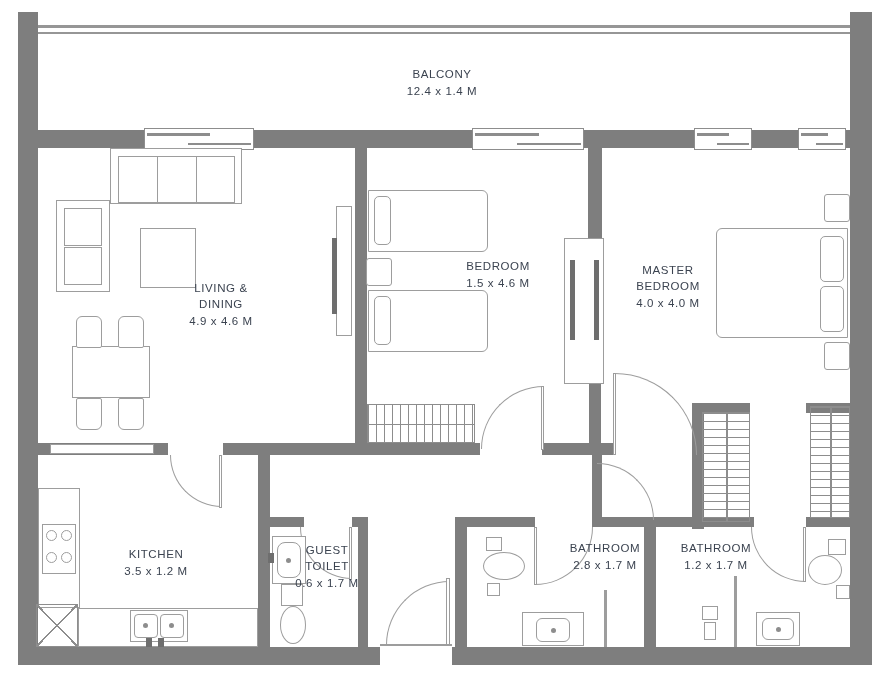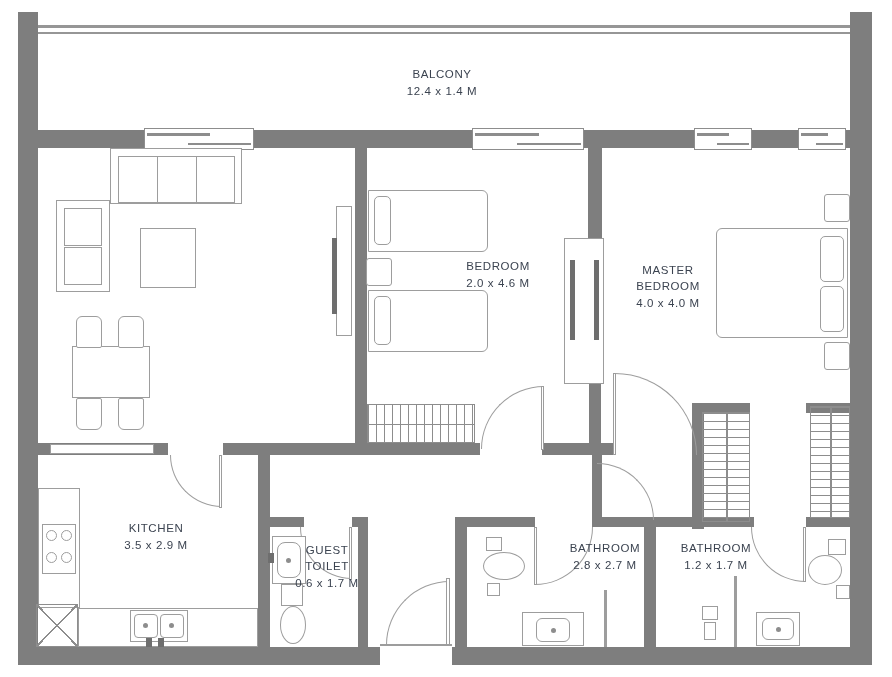--- a/index.html
+++ b/index.html
@@ -193,40 +193,45 @@
   <div class="furn" style="left:762px;top:618px;width:32px;height:22px;border-radius:6px"></div>
   <div class="dot" style="left:776px;top:627px;width:5px;height:5px"></div>
   <div class="thin" style="left:734px;top:576px;width:3px;height:71px"></div>
   <div class="furn" style="left:702px;top:606px;width:16px;height:14px"></div>
   <div class="furn" style="left:704px;top:622px;width:12px;height:18px"></div>
 
   <div class="label" style="left:382px;top:66px;width:120px">
     <div class="rname">BALCONY</div>
     <div class="rdims">12.4 x 1.4 M</div>
   </div>
+  <div class="label" style="left:161px;top:280px;width:120px">
+    <div class="rname">LIVING &amp;
+DINING</div>
+    <div class="rdims">4.9 x 4.6 M</div>
+  </div>
   <div class="label" style="left:433px;top:258px;width:130px">
     <div class="rname">BEDROOM</div>
-    <div class="rdims">2.0 x 4.6 M</div>
+    <div class="rdims">1.5 x 4.6 M</div>
   </div>
   <div class="label" style="left:608px;top:262px;width:120px">
     <div class="rname">MASTER
 BEDROOM</div>
     <div class="rdims">4.0 x 4.0 M</div>
   </div>
-  <div class="label" style="left:80px;top:520px;width:152px">
+  <div class="label" style="left:80px;top:546px;width:152px">
     <div class="rname">KITCHEN</div>
-    <div class="rdims">3.5 x 2.9 M</div>
+    <div class="rdims">3.5 x 1.2 M</div>
   </div>
   <div class="label" style="left:277px;top:542px;width:100px">
     <div class="rname">GUEST
 TOILET</div>
     <div class="rdims">0.6 x 1.7 M</div>
   </div>
   <div class="label" style="left:545px;top:540px;width:120px">
     <div class="rname">BATHROOM</div>
-    <div class="rdims">2.8 x 2.7 M</div>
+    <div class="rdims">2.8 x 1.7 M</div>
   </div>
   <div class="label" style="left:656px;top:540px;width:120px">
     <div class="rname">BATHROOM</div>
     <div class="rdims">1.2 x 1.7 M</div>
   </div>
 
 </div>
 
 </body></html>

